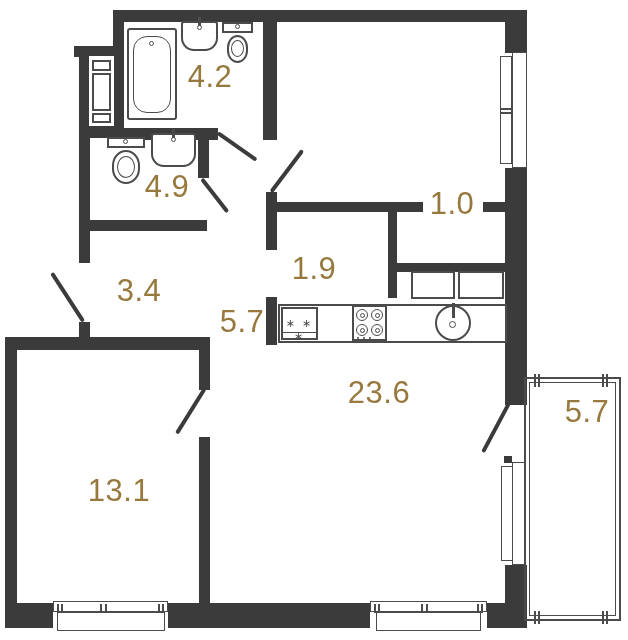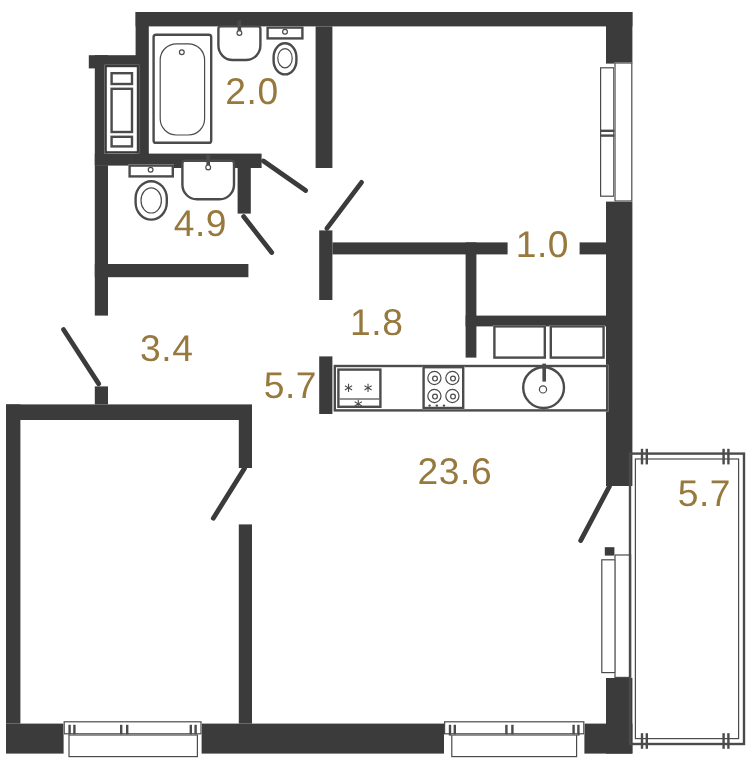--- a/index.html
+++ b/index.html
@@ -136,22 +136,23 @@
   <div class="thin1 circle" style="left:374.5px;top:312.5px;width:5px;height:5px;"></div>
   <div class="thin1 circle" style="left:359.5px;top:327.5px;width:5px;height:5px;"></div>
   <div class="thin1 circle" style="left:374.5px;top:327.5px;width:5px;height:5px;"></div>
   <div class="tline circle" style="left:357px;top:337px;width:2px;height:2px;"></div>
   <div class="tline circle" style="left:363px;top:337px;width:2px;height:2px;"></div>
   <div class="tline circle" style="left:369px;top:337px;width:2px;height:2px;"></div>
   <div class="thin circle" style="left:435px;top:305px;width:36px;height:36px;"></div>
   <div class="tline" style="left:451.5px;top:303px;width:3px;height:15px;"></div>
   <div class="thin1 circle" style="left:449px;top:321px;width:7px;height:7px;"></div>
 
-  <div class="label" style="left:210px;top:77px;">2.0</div>
+  <div class="label" style="left:210px;top:77px;">4.2</div>
   <div class="label" style="left:167px;top:187px;">4.9</div>
   <div class="label" style="left:452px;top:204px;">1.0</div>
-  <div class="label" style="left:314px;top:269px;">1.8</div>
+  <div class="label" style="left:314px;top:269px;">1.9</div>
   <div class="label" style="left:139px;top:291px;">3.4</div>
   <div class="label" style="left:242px;top:322px;">5.7</div>
   <div class="label" style="left:379px;top:393px;">23.6</div>
+  <div class="label" style="left:119px;top:491px;">13.1</div>
   <div class="label" style="left:587px;top:412px;text-align:center;">5.7</div>
 
 </div>
 
 </body></html>

